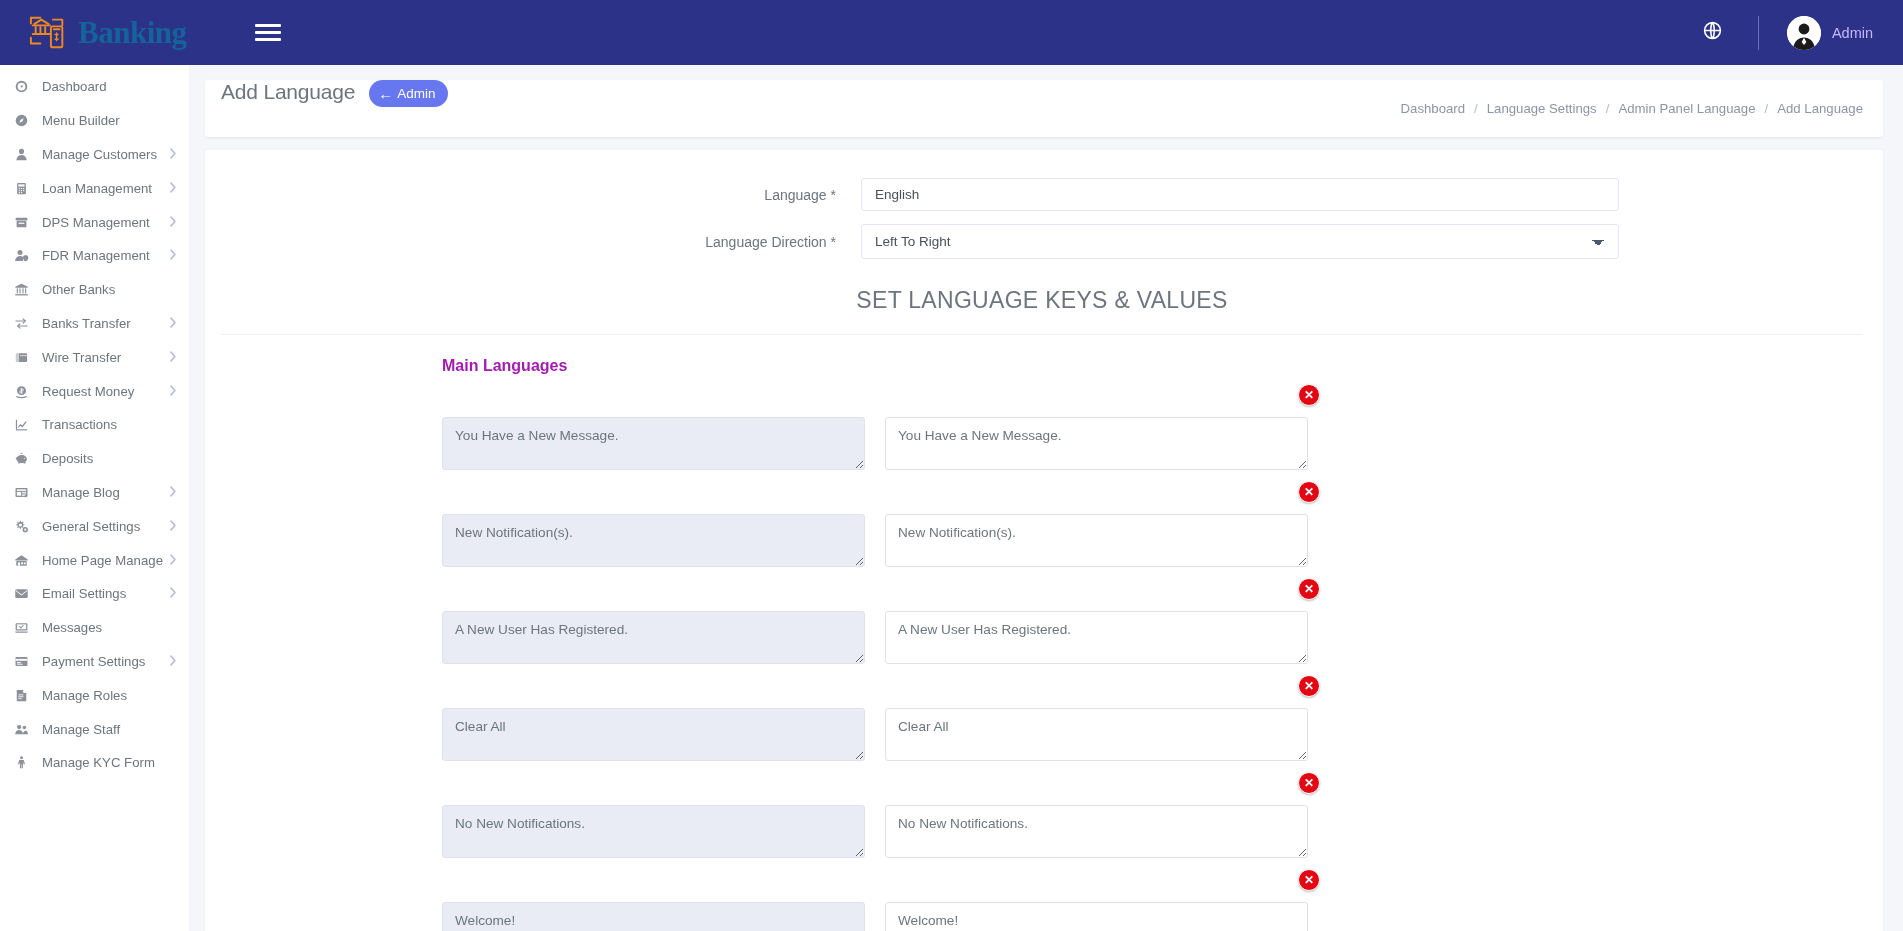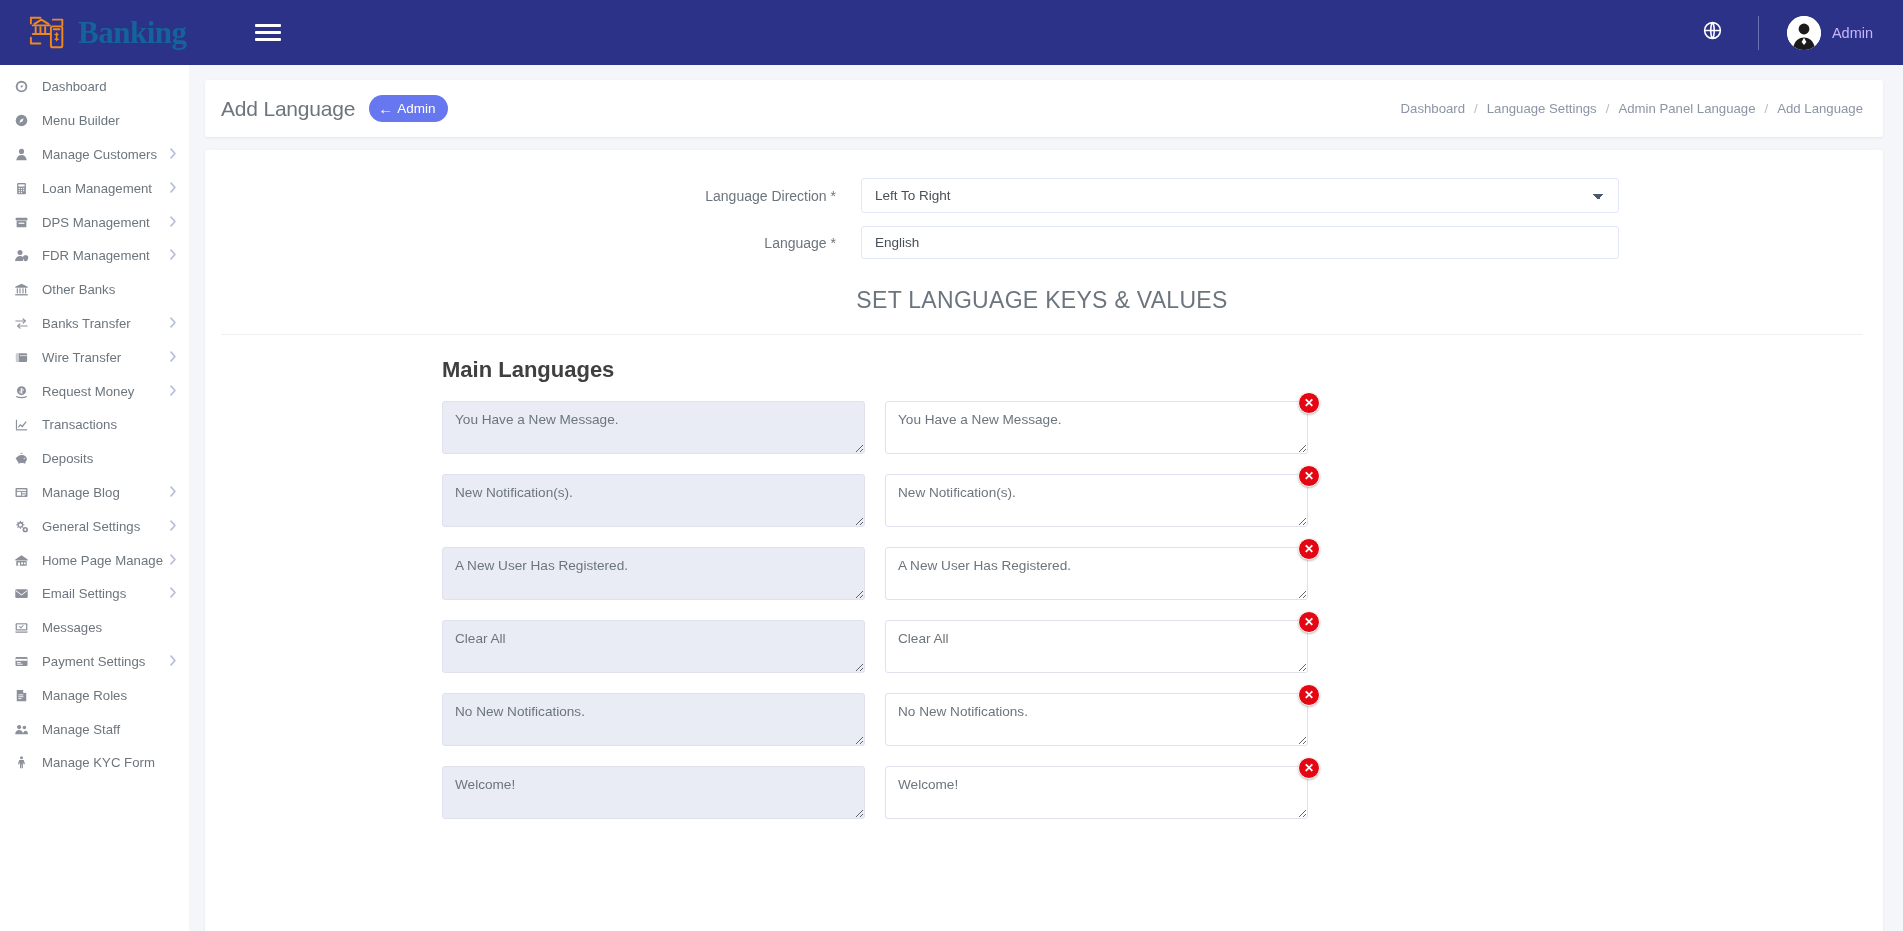--- a/index.html
+++ b/index.html
@@ -89,21 +89,21 @@
     padding: 15px 20px 0 16px;
   }
   .card {
     background: #ffffff;
     border-radius: 3px;
     box-shadow: 0 1px 3px rgba(0,0,0,0.06);
   }
   
   .header-card {
     height: 57px;
-    display: flex; align-items: center;
+    display: flex; 
     padding: 0 20px 0 16px;
     margin-bottom: 13px;
   }
   .page-title {
     font-size: 21px; color: #6c757d; font-weight: normal;
     letter-spacing: -0.2px;
   }
   .back-btn {
     margin-left: 14px;
     background: #6777ef; color: #ffffff;
@@ -174,41 +174,42 @@
     border-bottom: 1px solid #f0f0f3;
     margin-left: 16px; margin-right: 20px;
   }
 
   .columns-head {
     display: flex;
     margin-top: 22px;
     padding-left: 237px;
   }
   .col-head {
-    font-size: 22px; color: #404040; font-weight: bold;
+    font-size: 16px; color: #a21caf; font-weight: bold;
   }
   .col-head.main { width: 443px; }
   .col-head.translated { width: 443px; }
 
   .kv-rows { margin-top: 18px; padding-left: 237px; }
   .kv-row { display: flex; margin-bottom: 16px; }
   .kv-cell { width: 423px; flex: none; position: relative; }
   .kv-cell.right { margin-left: 20px; }
   textarea.ta {
     width: 423px; height: 53px;
     border: 1px solid #dfe1ef;
     border-radius: 3px;
     padding: 9px 12px;
     font-size: 13.6px;
     color: #6c757d;
     font-family: "Liberation Sans", sans-serif;
     resize: vertical;
     outline: none;
     line-height: 1.3;
     overflow: hidden;
+    margin-top: 24px;
   }
   textarea.ta.readonly {
     background: #e9ecf5;
   }
   textarea.ta.editable { background: #ffffff; }
   .del-btn {
     position: absolute;
     top: -9px; right: -12px;
     width: 22px; height: 22px;
     border-radius: 50%;
@@ -559,27 +560,27 @@
         <span class="sep">/</span>
         <a class="">Admin Panel Language</a>
         <span class="sep">/</span>
         <span class="current">Add Language</span>
       </div>
   </section>
 
   <section class="card body-card">
 
     <div class="form-row">
+      <label class="form-label">Language *</label>
+      <input class="form-control" type="text" value="English" style="">
+    </div>
+
+    <div class="form-row">
       <label class="form-label">Language Direction *</label>
       <select class="form-control" id="direction-select"><option>Left To Right</option><option>Right To Left</option></select>
-    </div>
-
-    <div class="form-row">
-      <label class="form-label">Language *</label>
-      <input class="form-control" type="text" value="English" style="">
     </div>
 
     <h2 class="section-title">SET LANGUAGE KEYS &amp; VALUES</h2>
 
     <div class="columns-head">
       <div class="col-head main">Main Languages</div>
     </div>
 
     <div class="kv-rows" id="kv-rows">
         <div class="kv-row">

